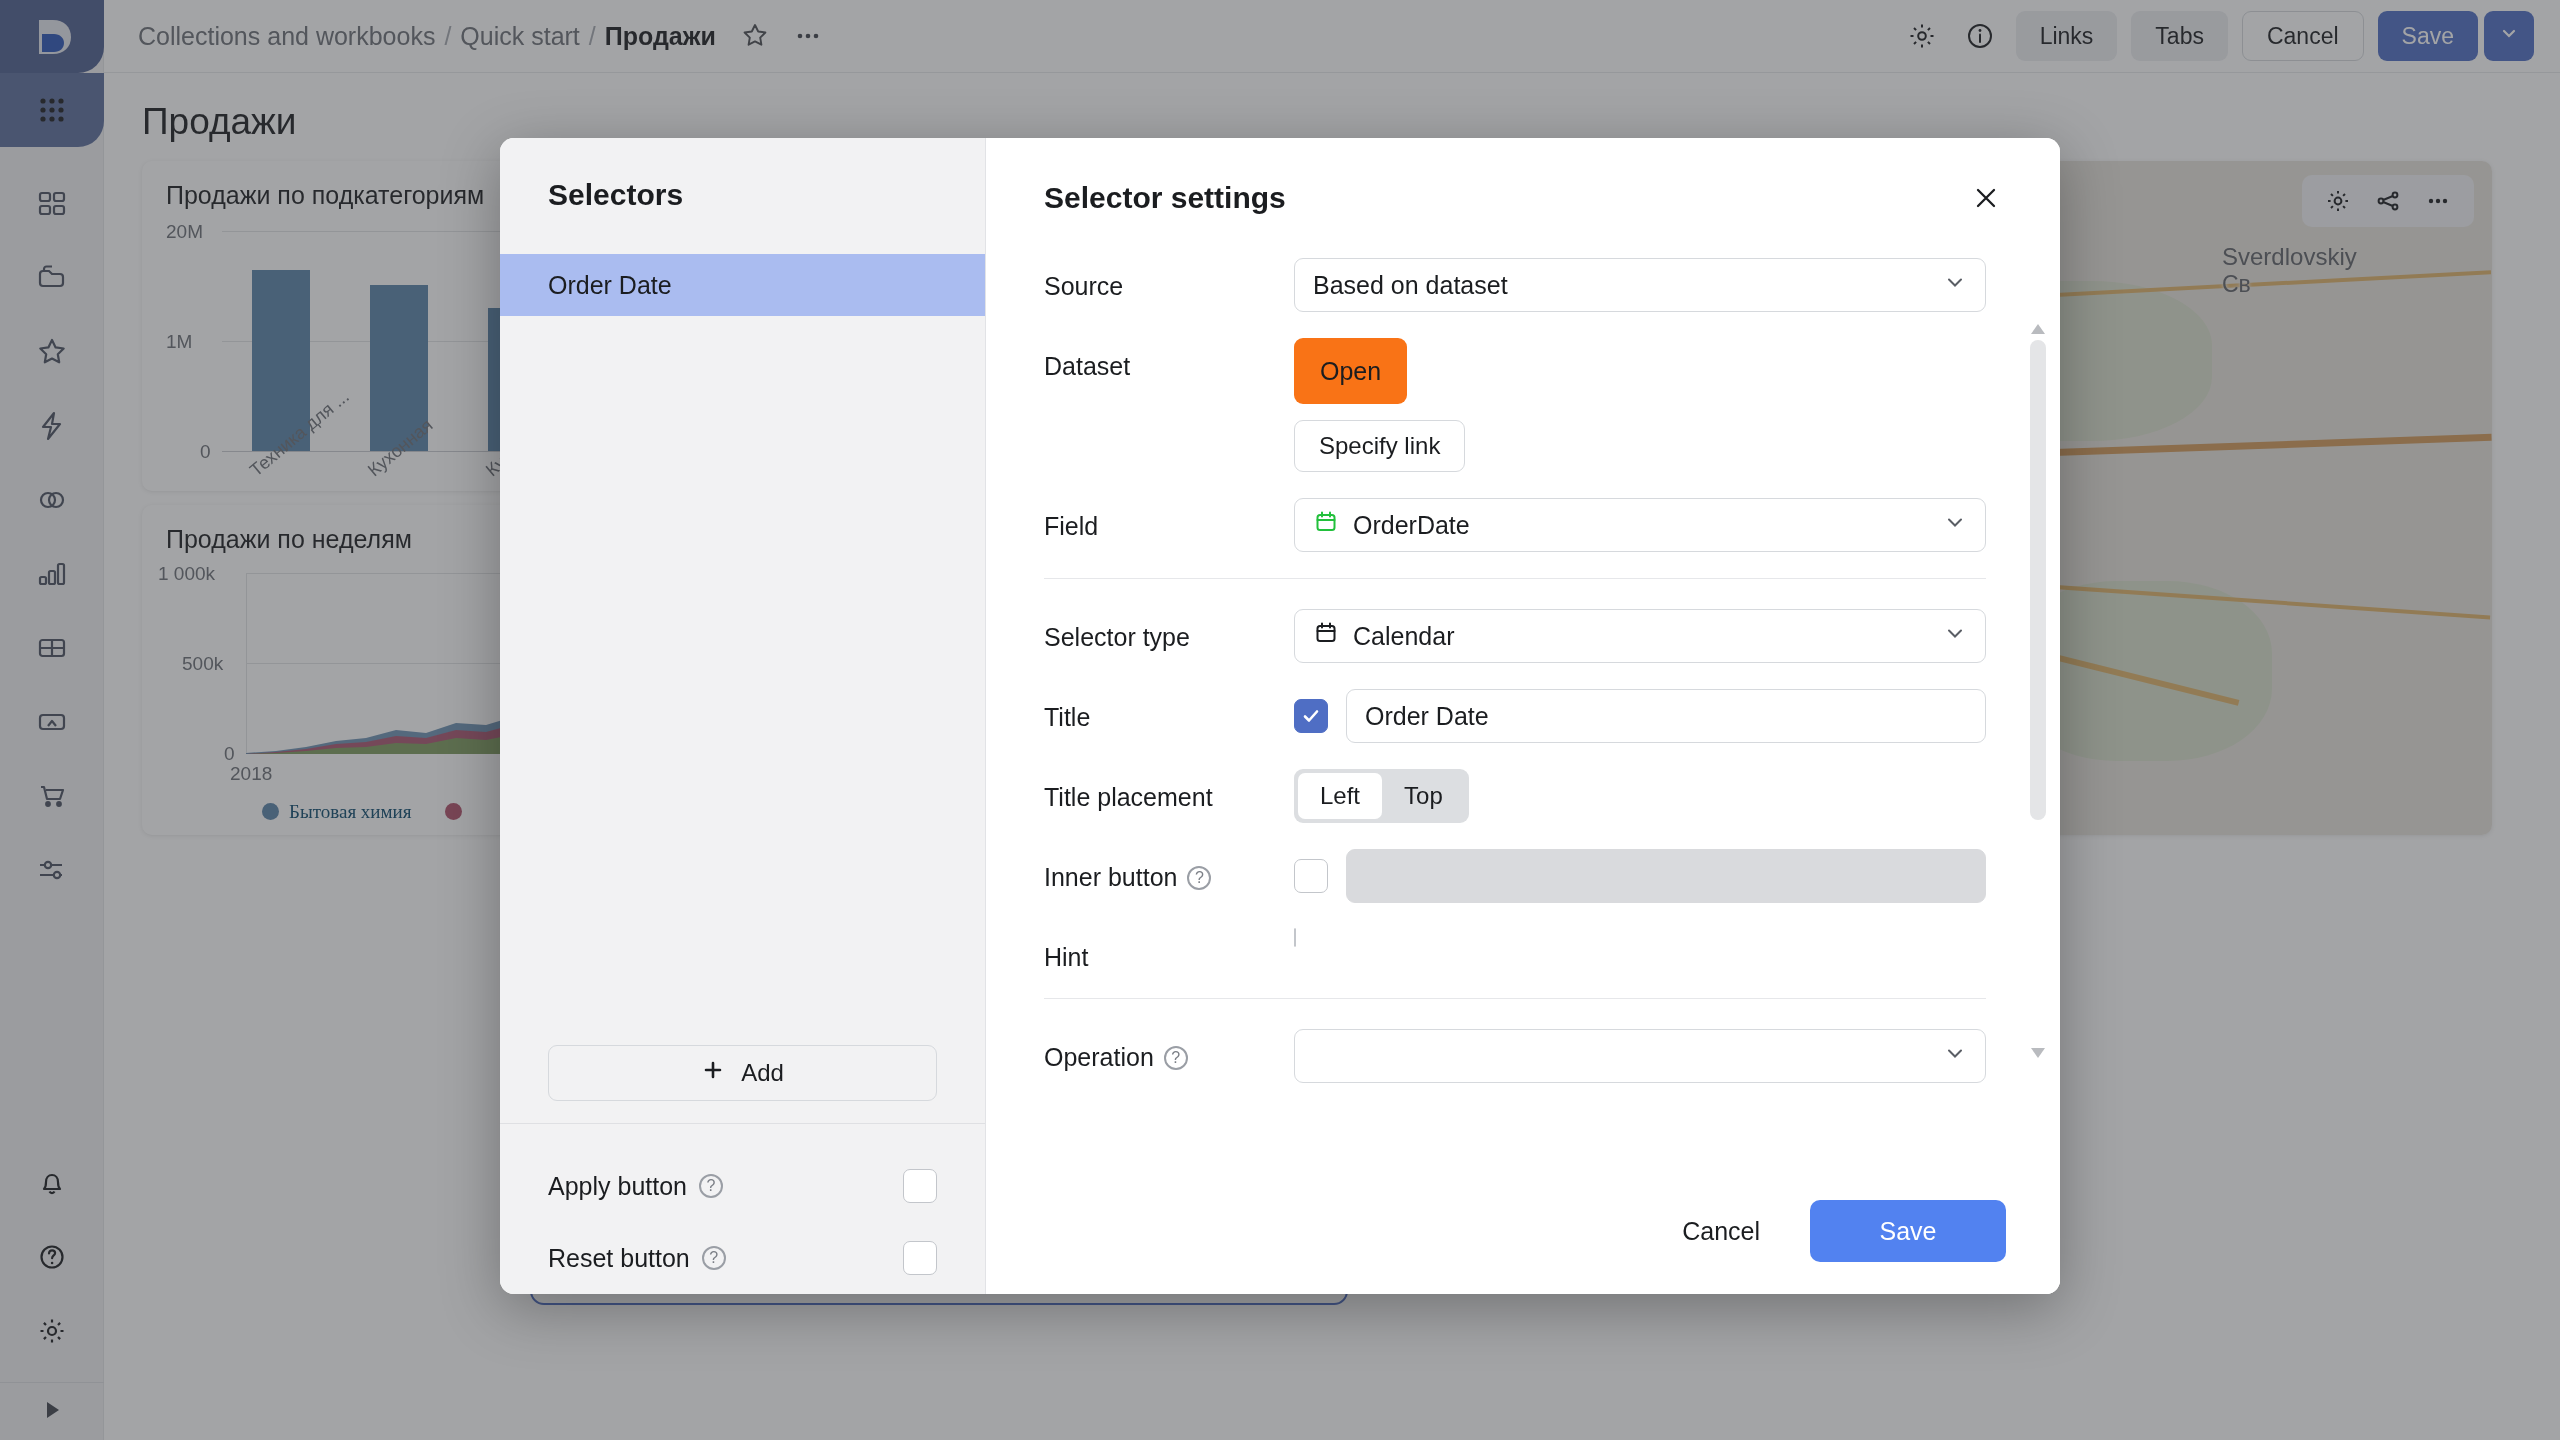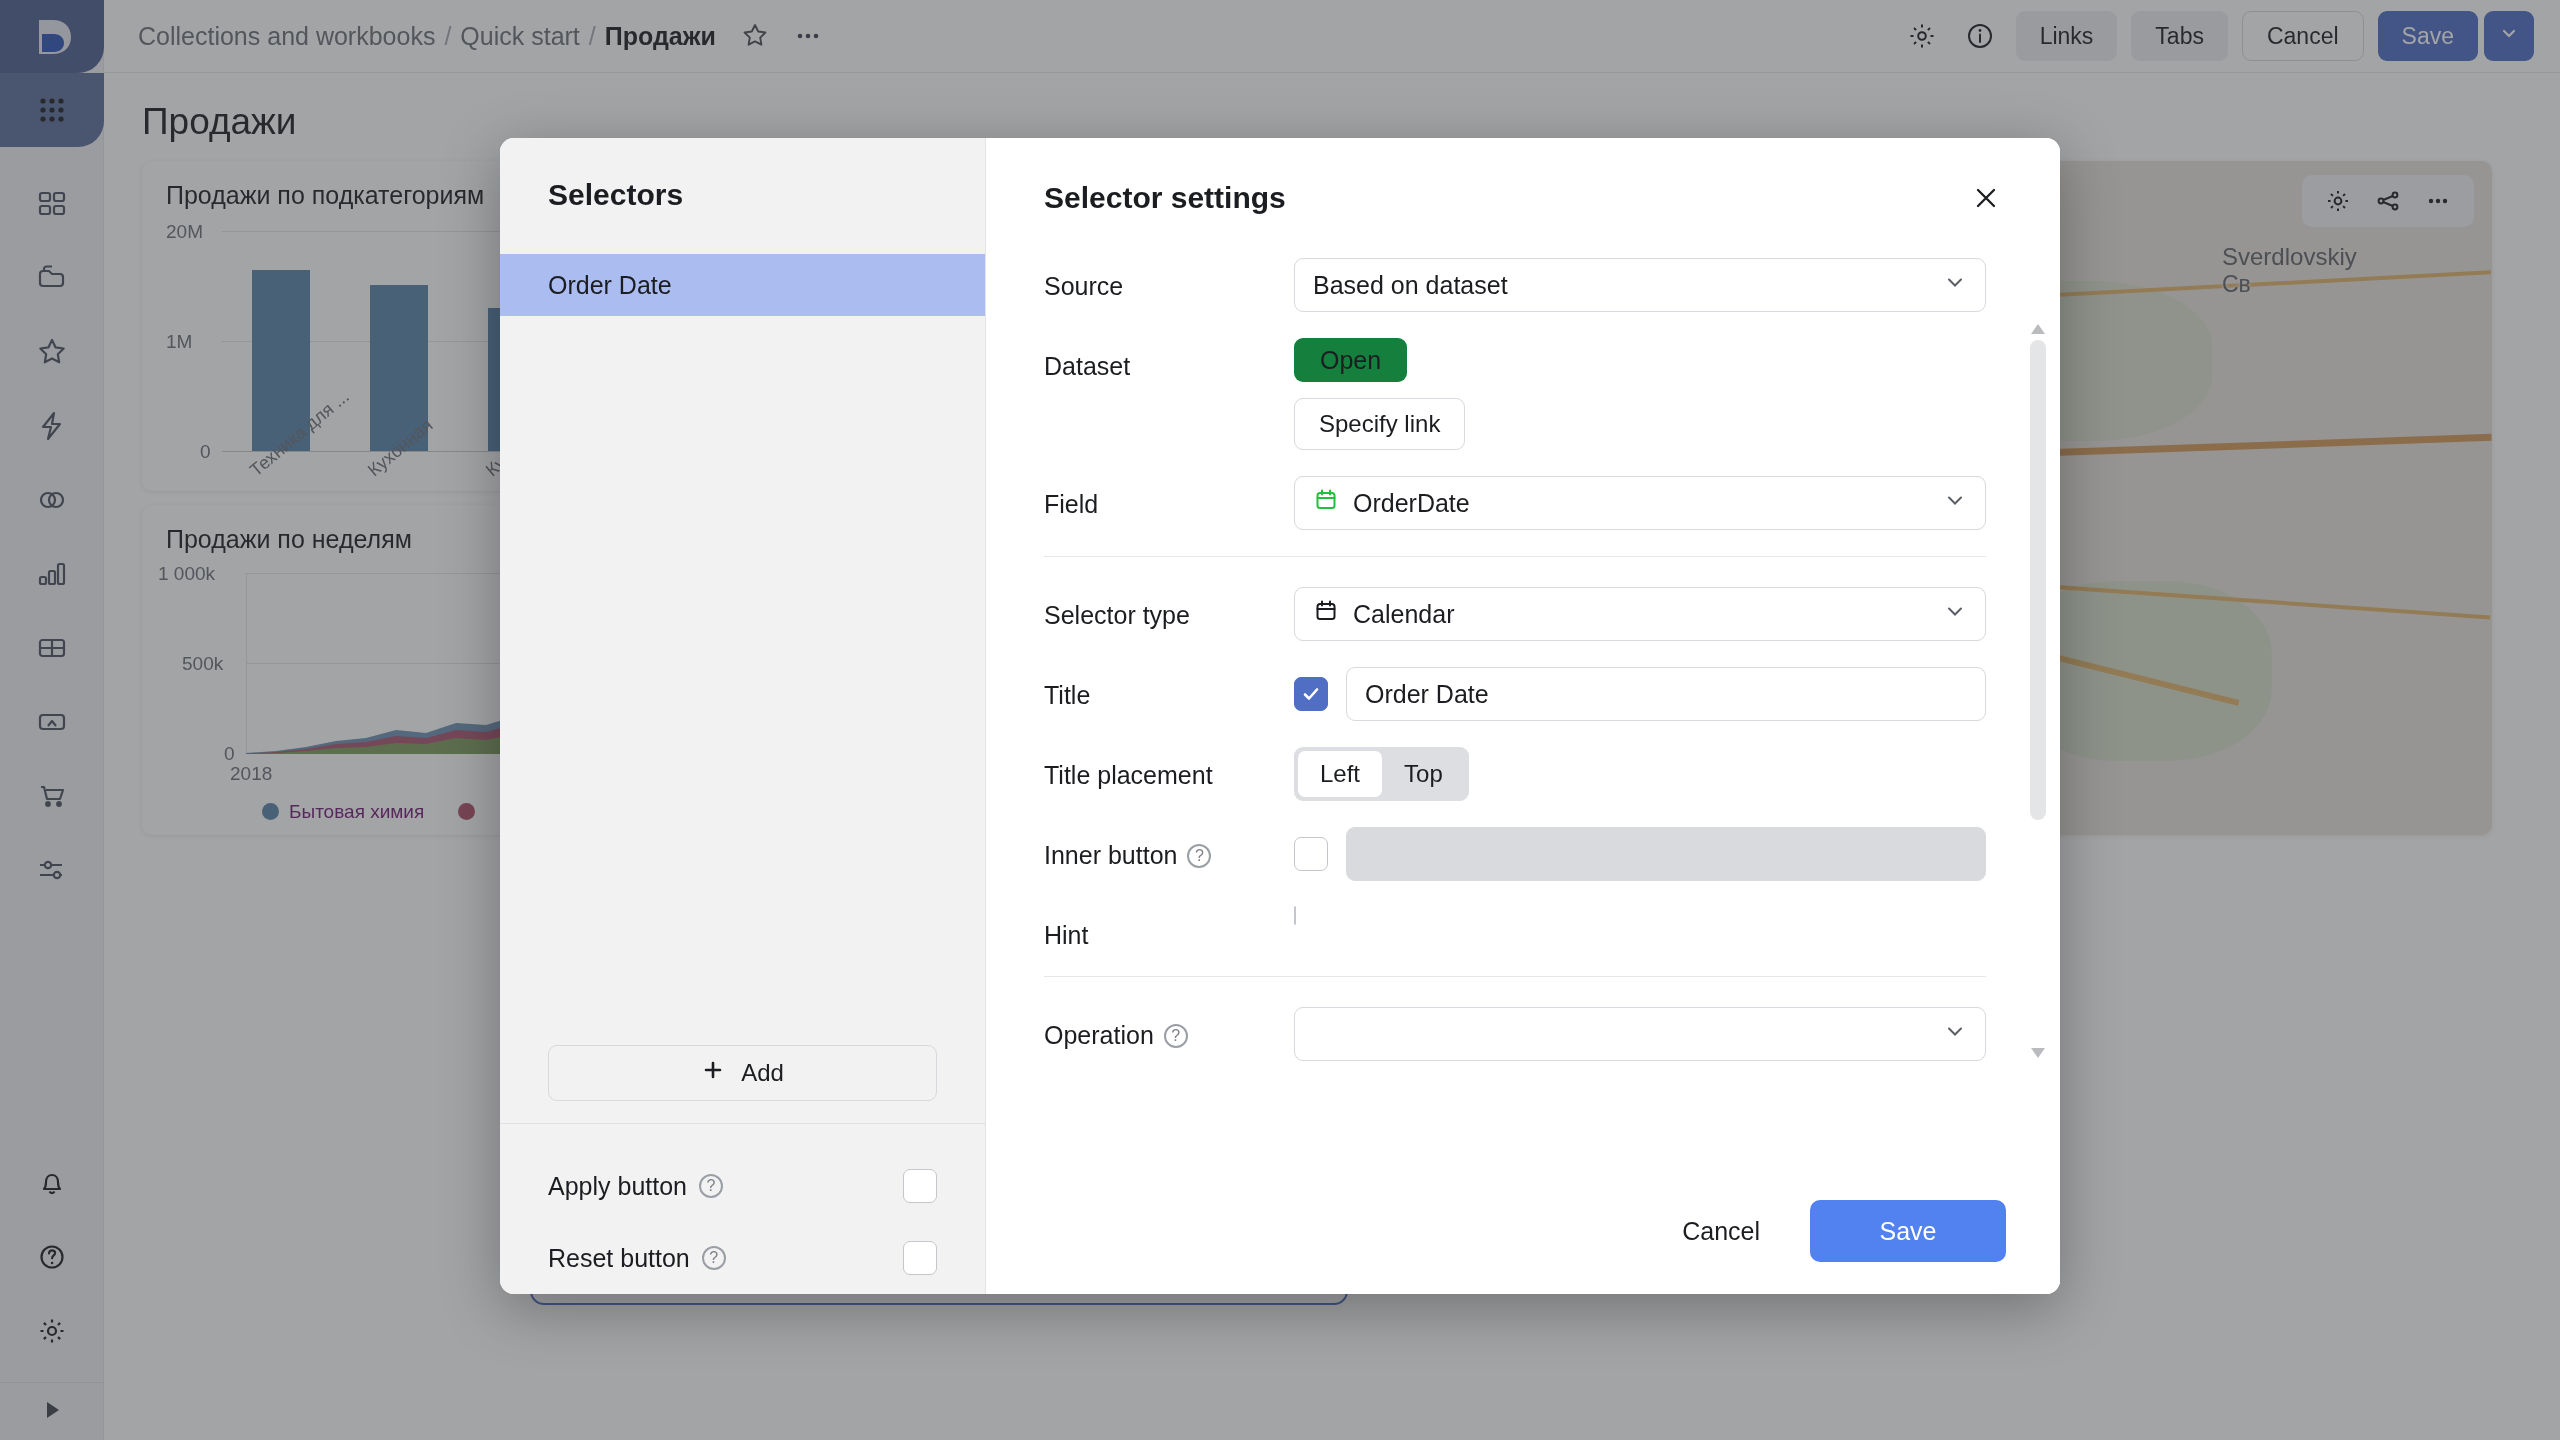--- a/index.html
+++ b/index.html
@@ -74,21 +74,21 @@
   
   #w-bars { left: 38px; top: 0; width: 770px; height: 330px; }
   #w-area { left: 38px; top: 344px; width: 770px; height: 330px; }
   #w-map  { left: 828px; top: 0; width: 1560px; height: 674px; }
 
   .axis-lab { position: absolute; font-size: 19px; color: #6b6f76; }
   .gridline { position: absolute; height: 1px; background: #e1e3e6; }
   .bar { position: absolute; background: #5a83a8; }
   .xtick { position: absolute; font-size: 18px; color: #6b6f76; transform-origin: left top; transform: rotate(-40deg); white-space: nowrap; }
 
-  .legend-row { position: absolute; display: flex; gap: 34px; align-items: center; font-size: 19px; color: #701a75; }
+  .legend-row { position: absolute; display: flex; gap: 34px; align-items: center; font-size: 19px; color: #0c4a6e; font-family: Liberation Serif, serif; }
   .legend-dot { width: 17px; height: 17px; border-radius: 50%; display: inline-block; margin-right: 10px; vertical-align: -2px; }
 
   
   .map-canvas { position: absolute; inset: 0; background: #e8e4dd; }
   .map-toolbar {
     position: absolute; right: 18px; top: 14px; height: 52px; background: #f2f3f5;
     border-radius: 10px; display: flex; align-items: center; gap: 6px; padding: 0 14px; z-index: 5;
   }
   .map-legend {
     position: absolute; left: 20px; top: 92px; width: 420px; background: rgba(255,255,255,.88);
@@ -169,21 +169,21 @@
     cursor: pointer; gap: 14px;
   }
   .select .chev { margin-left: auto; }
   .input {
     height: 54px; border: 1px solid #d6d9dd; border-radius: 9px; background: #fff;
     display: flex; align-items: center; padding: 0 18px; font-size: 25px; color: #1b1d20; gap: 14px;
   }
   .input.disabled { background: #d9dadd; border-color: #d9dadd; }
   .row-inline { display: flex; align-items: center; gap: 18px; }
   .btn-open {
-    height: 44px; padding: 0 26px; background: #15803d; border-radius: 9px;
+    height: 66px; padding: 0 26px; background: #f97316; border-radius: 9px;
     display: flex; align-items: center; font-size: 25px; color: #1b1d20; cursor: pointer;
   }
   .btn-spec {
     height: 52px; padding: 0 24px; background: #fff; border: 1px solid #d6d9dd; border-radius: 9px;
     display: inline-flex; align-items: center; font-size: 24px; color: #1b1d20; cursor: pointer; margin-top: 16px;
   }
   .seg { display: inline-flex; background: #dcdee1; border-radius: 9px; padding: 4px; }
   .seg-item { height: 46px; padding: 0 22px; display: flex; align-items: center; font-size: 24px; color: #1b1d20; border-radius: 7px; cursor: pointer; }
   .seg-item.on { background: #fff; }
   .hr { height: 1px; background: #e6e7ea; margin: 18px 0 30px; max-width: 1032px; }

